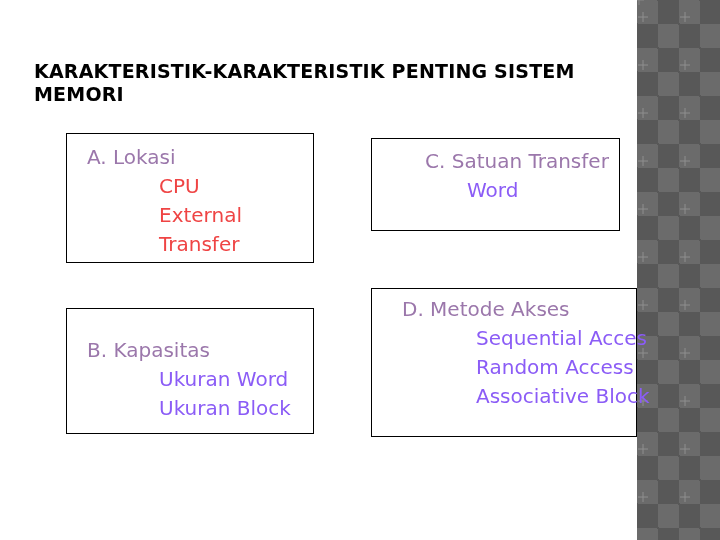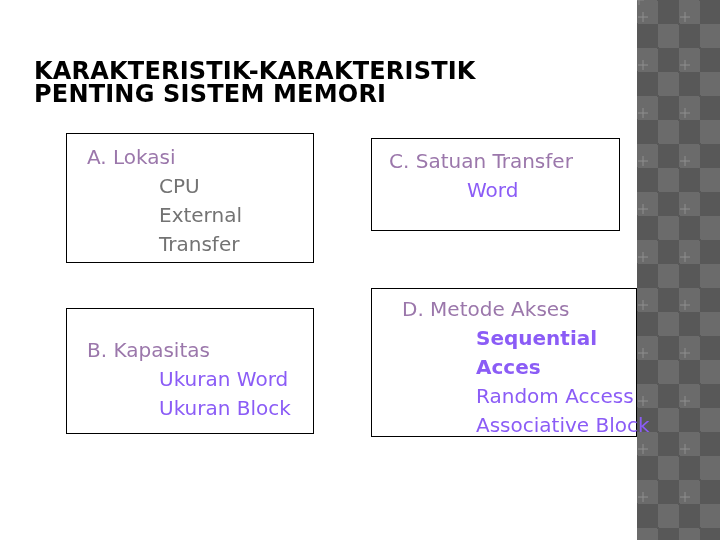--- a/index.html
+++ b/index.html
@@ -43,21 +43,21 @@
     height: 100%;
   }
 
   
   .title {
     position: absolute;
     left: 34px;
     top: 60px;
     width: 570px;
     color: #000000;
-    font-size: 24px;
+    font-size: 19px;
     line-height: 23px;
     font-weight: bold;
     letter-spacing: 0.2px;
   }
 
   
   .box {
     position: absolute;
     border: 1.5px solid #000000;
     box-sizing: border-box;
@@ -71,21 +71,21 @@
   }
   .line {
     font-size: 20px;
     line-height: 29px;
     white-space: pre;
   }
   .head {
     color: #9b77ab;
   }
   .sub-purple {
-    color: #737373;
+    color: #ef4444;
   }
   .sub-dark {
     color: #8b5cf6;
   }
   .indent {
     padding-left: 72px;
   }
   .indent-c {
     padding-left: 78px;
   }
@@ -164,27 +164,27 @@
   <div class="box" id="box-b">
     <div class="box-body">
       <div class="line head">B. Kapasitas</div>
       <div class="line sub-dark indent">Ukuran Word</div>
       <div class="line sub-dark indent">Ukuran Block</div>
     </div>
   </div>
 
   <div class="box" id="box-c">
     <div class="box-body">
-      <div class="line head" style="white-space:normal; width:240px;">C.      Satuan Transfer</div>
+      <div class="line head" style="white-space:normal; width:240px;margin-left:36px;">C.      Satuan Transfer</div>
       <div class="line sub-dark indent-c">Word</div>
     </div>
   </div>
 
   <div class="box" id="box-d">
     <div class="box-body">
       <div class="line head">D. Metode Akses</div>
-      <div class="line sub-dark indent-d" style="white-space:normal; width:190px;font-weight:bold;">Sequential Acces</div>
+      <div class="line sub-dark indent-d" style="white-space:normal; width:190px;">Sequential Acces</div>
       <div class="line sub-dark indent-d">Random Access</div>
       <div class="line sub-dark indent-d" style="white-space:normal; width:180px;">Associative Block</div>
     </div>
   </div>
 
 </div>
 
 </body></html>

